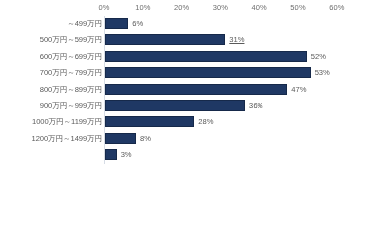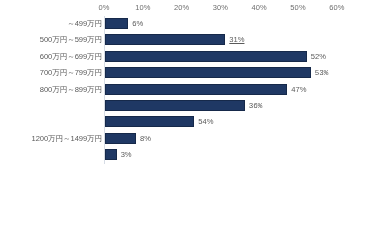--- a/index.html
+++ b/index.html
@@ -128,37 +128,39 @@
 
     <div class="row" style="top:32.8px">
       <div class="cat-label">600万円～699万円</div>
       <div class="bar" style="width: 201.76px; background: rgb(31, 56, 100); border-color: rgb(22, 41, 74);"></div>
       <div class="val-label" style="left: 310.76px;">52%</div>
     </div>
 
     <div class="row" style="top:49.2px">
       <div class="cat-label">700万円～799万円</div>
       <div class="bar" style="width: 205.64px; background: rgb(31, 56, 100); border-color: rgb(22, 41, 74);"></div>
-      <div class="val-label" style="left: 314.64px; font-family: Liberation Mono, monospace;">53%</div>
+      <div class="val-label" style="left: 314.64px;">53%</div>
     </div>
 
     <div class="row" style="top:65.6px">
       <div class="cat-label">800万円～899万円</div>
       <div class="bar" style="width: 182.36px; background: rgb(31, 56, 100); border-color: rgb(22, 41, 74);"></div>
       <div class="val-label" style="left: 291.36px;">47%</div>
     </div>
 
     <div class="row" style="top:82px">
+      <div class="cat-label">900万円～999万円</div>
       <div class="bar" style="width: 139.68px; background: rgb(31, 56, 100); border-color: rgb(22, 41, 74);"></div>
       <div class="val-label" style="left: 248.68px; font-family: Liberation Mono, monospace;">36%</div>
     </div>
 
     <div class="row" style="top:98.4px">
+      <div class="cat-label">1000万円～1199万円</div>
       <div class="bar" style="width: 89.24px; background: rgb(31, 56, 100); border-color: rgb(22, 41, 74);"></div>
-      <div class="val-label" style="left: 198.24px;">54%</div>
+      <div class="val-label" style="left: 198.24px;">28%</div>
     </div>
 
     <div class="row" style="top:114.8px">
       <div class="cat-label">1200万円～1499万円</div>
       <div class="bar" style="width: 31.04px; background: rgb(31, 56, 100); border-color: rgb(22, 41, 74);"></div>
       <div class="val-label" style="left: 140.04px;">8%</div>
     </div>
 
     <div class="row" style="top:131.2px">
       <div class="bar" style="width: 11.64px; background: rgb(31, 56, 100); border-color: rgb(22, 41, 74);"></div>

